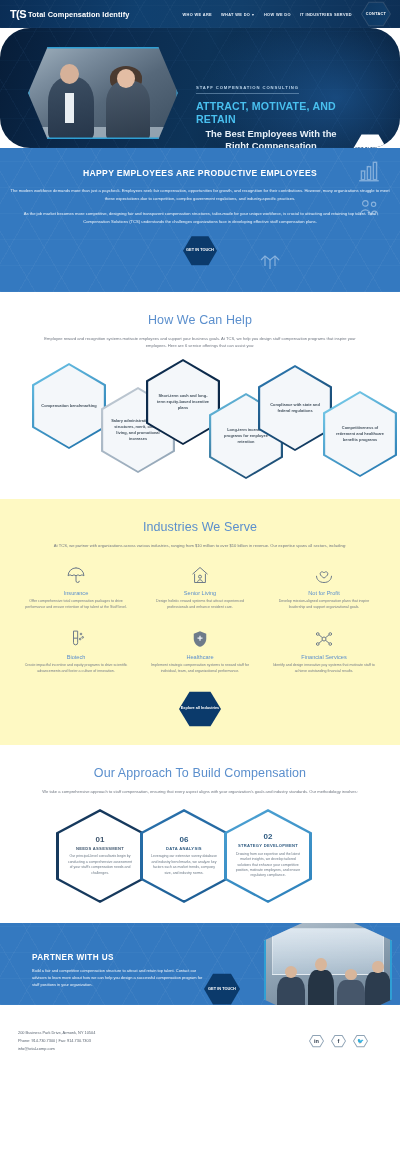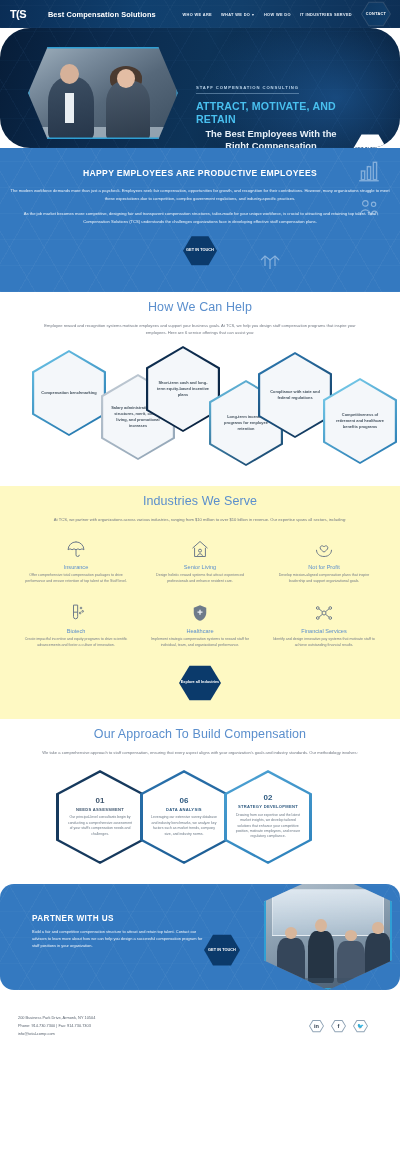--- a/index.html
+++ b/index.html
@@ -25,21 +25,21 @@
   }
   .hexbg {
     position:absolute; inset:0;
     opacity:.25;
     background-image:
       repeating-linear-gradient(60deg, rgba(255,255,255,.10) 0 1px, transparent 1px 26px),
       repeating-linear-gradient(-60deg, rgba(255,255,255,.10) 0 1px, transparent 1px 26px),
       repeating-linear-gradient(0deg, rgba(255,255,255,.07) 0 1px, transparent 1px 22px);
     pointer-events:none;
   }
-  .brand { display:flex; align-items:center; gap:22px; position:relative; z-index:2; }
+  .brand { display:flex; align-items:center; gap:2px; position:relative; z-index:2; }
   .logo-tcs {
     font-size:11px; font-weight:700; color:#fff; letter-spacing:-.6px;
     font-family:"Liberation Sans", sans-serif;
   }
   .brand-name {
     font-size:7.4px; font-weight:700; color:#fff; letter-spacing:.1px; white-space:nowrap;
   }
   .nav { margin-left:auto; display:flex; align-items:center; gap:9px; position:relative; z-index:2; }
   .nav a {
     font-size:3.9px; font-weight:700; color:#e6eef8; text-decoration:none;
@@ -153,21 +153,21 @@
     position:absolute; right:118px; top:100px; width:24px; height:26px; opacity:.55;
   }
   .band-cta {
     position:relative; margin:10px auto 0; width:34px; height:30px;
     clip-path:polygon(25% 2%,75% 2%,100% 50%,75% 98%,25% 98%,0% 50%);
     background:#0b3a6b; display:flex; align-items:center; justify-content:center; text-align:center;
   }
   .band-cta span { font-size:3.9px; font-weight:700; color:#fff; line-height:1.25; }
 
   
-  .sec { padding:8px 18px 18px; }
+  .sec { padding:21px 18px 18px; }
   .sec.alt { background:#fef9c3; }
   .sec h2 {
     text-align:center; font-size:12.5px; font-weight:400; color:#5b8fcd; letter-spacing:.1px;
     margin-bottom:8px;
   }
   .sec .lede {
     text-align:center; font-size:4.1px; line-height:1.75; color:#6f7680; max-width:330px; margin:0 auto 14px;
   }
 
   
@@ -224,21 +224,21 @@
   .step .ttl { font-size:4.1px; font-weight:700; color:#3f566e; letter-spacing:.3px; line-height:1.3; margin-bottom:3px; }
   .step .dsc { font-size:3.5px; line-height:1.55; color:#6b7885; }
   .step.a1 { background:#16395d; left:38px;  top:0; }
   .step.a2 { background:linear-gradient(160deg,#2a72ad,#1d5d93); left:122px; top:0; }
   .step.a3 { background:linear-gradient(160deg,#4ea3d4,#2b7fba); left:206px; top:0; }
   .step.a4 { background:linear-gradient(160deg,#86d3ef,#55b5df); left:290px; top:0; }
   .step.a2 .num,.step.a2 .ttl,.step.a3 .num,.step.a3 .ttl,.step.a4 .num,.step.a4 .ttl { color:#2e5a80; }
 
   
   .partner {
-    position:relative; height:106px; background:#3479c0; overflow:hidden;border-radius:14px;
+    position:relative; height:82px; background:#3479c0; overflow:hidden;
   }
   .partner-hex {
     position:absolute; inset:0; opacity:.22;
     background-image:
       repeating-linear-gradient(60deg, rgba(255,255,255,.18) 0 1px, transparent 1px 30px),
       repeating-linear-gradient(-60deg, rgba(255,255,255,.18) 0 1px, transparent 1px 30px),
       repeating-linear-gradient(0deg, rgba(255,255,255,.12) 0 1px, transparent 1px 26px);
   }
   .partner-copy { position:absolute; left:32px; top:30px; width:172px; z-index:4; }
   .partner-copy h3 { font-size:8.2px; font-weight:700; color:#fff; letter-spacing:.4px; margin-bottom:6px; }
@@ -283,21 +283,21 @@
     background:#fff; font-style:normal; font-size:5.6px; font-weight:700; color:#2b3a4a;
   }
 </style>
 </head>
 <body>
 
 <div class="header">
   <div class="hexbg"></div>
   <div class="brand">
     <span class="logo-tcs">T(S</span>
-    <span class="brand-name">Best Compensation Solutions</span>
+    <span class="brand-name">Total Compensation Identify</span>
   </div>
   <div class="nav">
     <a href="#"><span>WHO WE ARE</span></a>
     <a href="#"><span>WHAT WE DO</span><span class="caret">▼</span></a>
     <a href="#"><span>HOW WE DO</span></a>
     <a href="#"><span>IT INDUSTRIES SERVED</span></a>
     <div class="contact-hex">
       <span>CONTACT</span>
     </div>
   </div>

